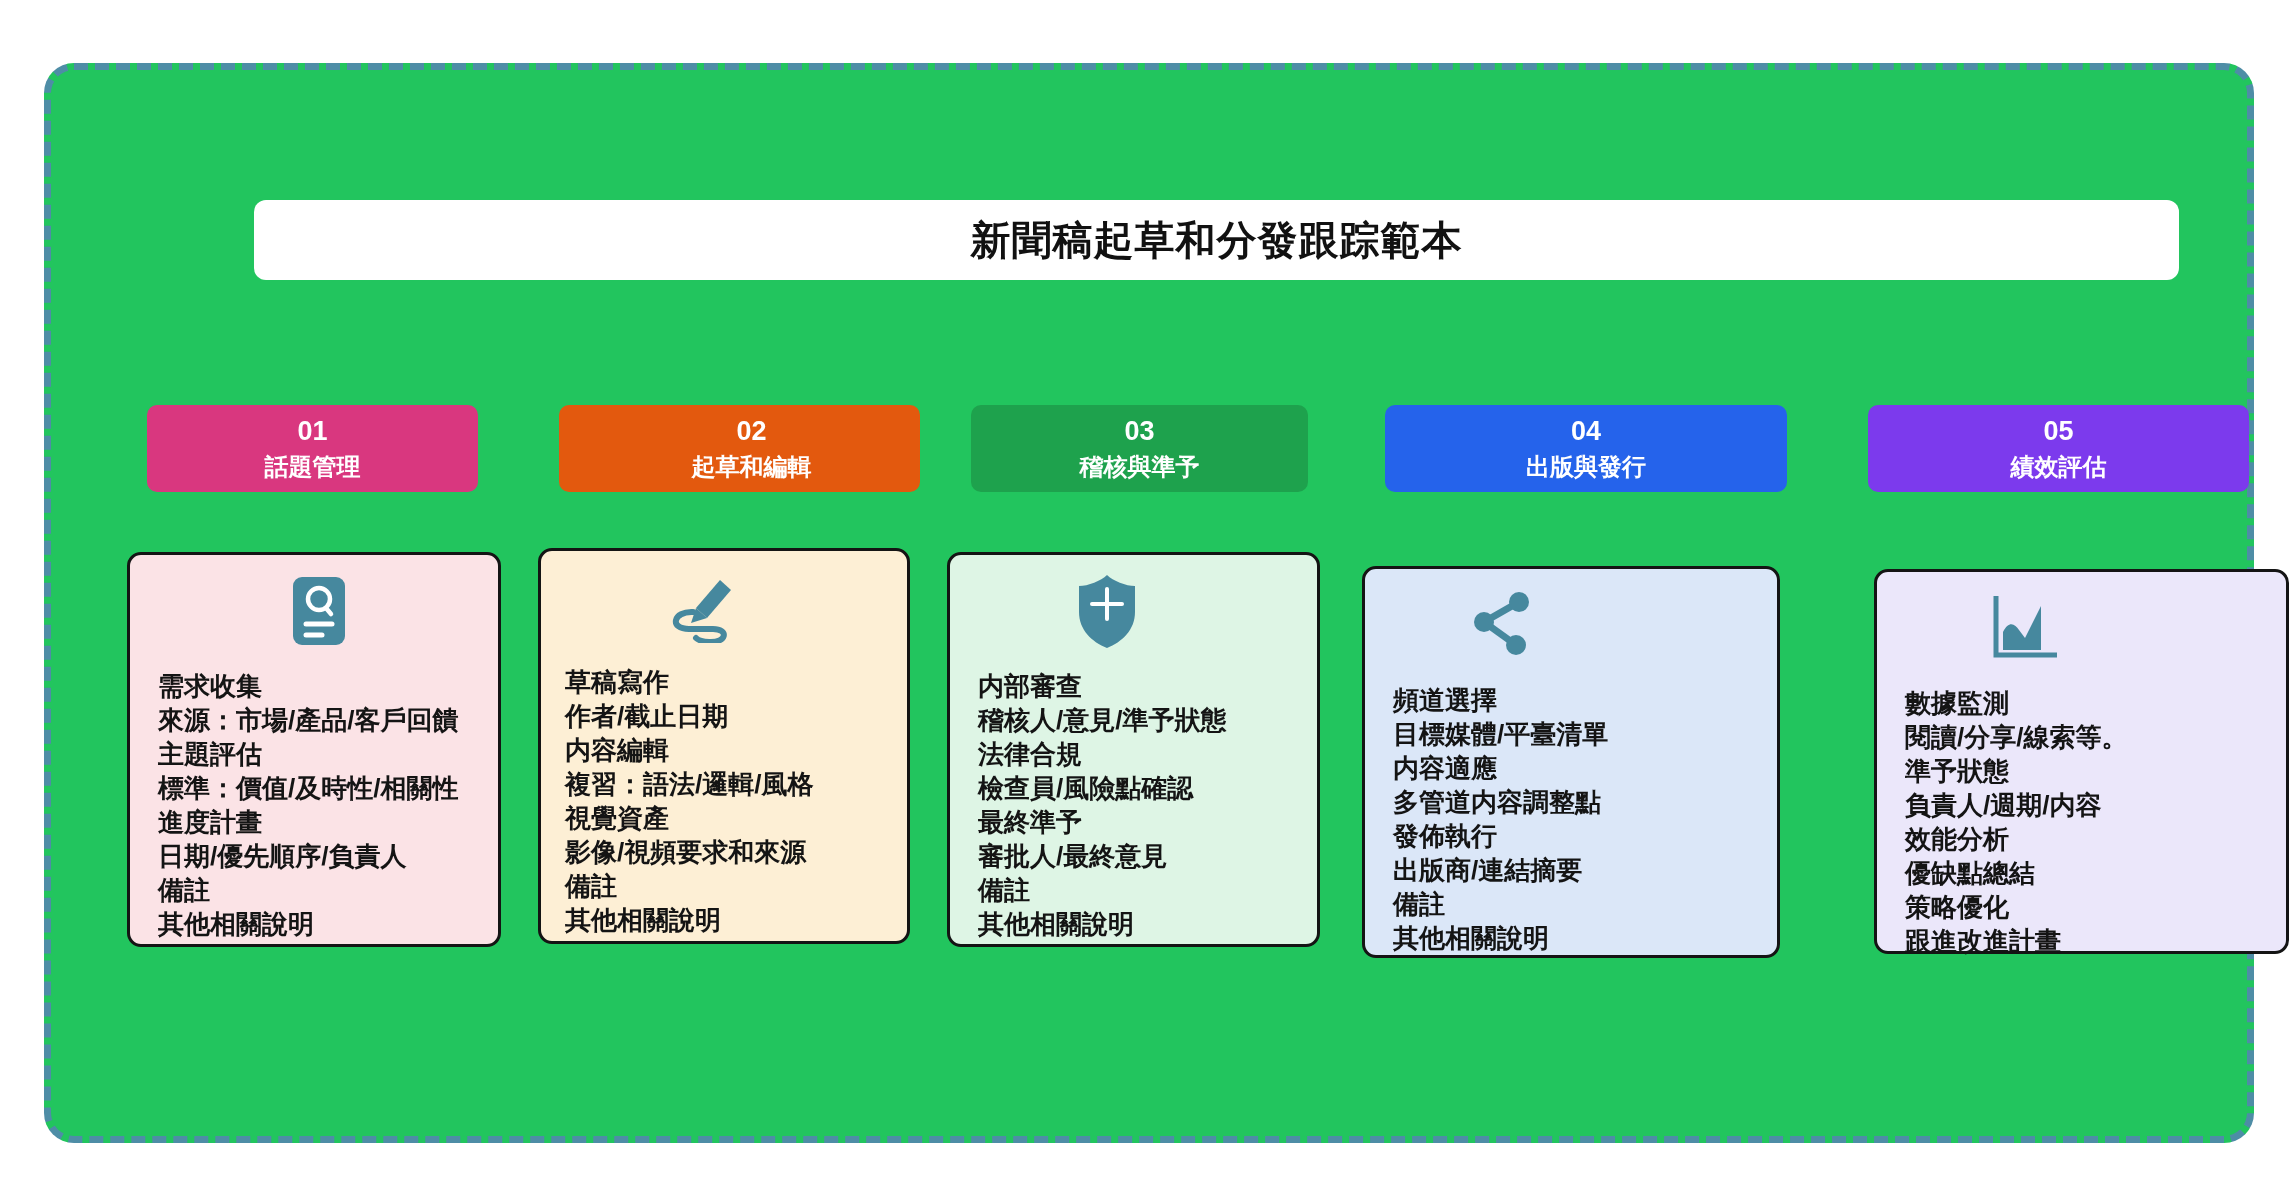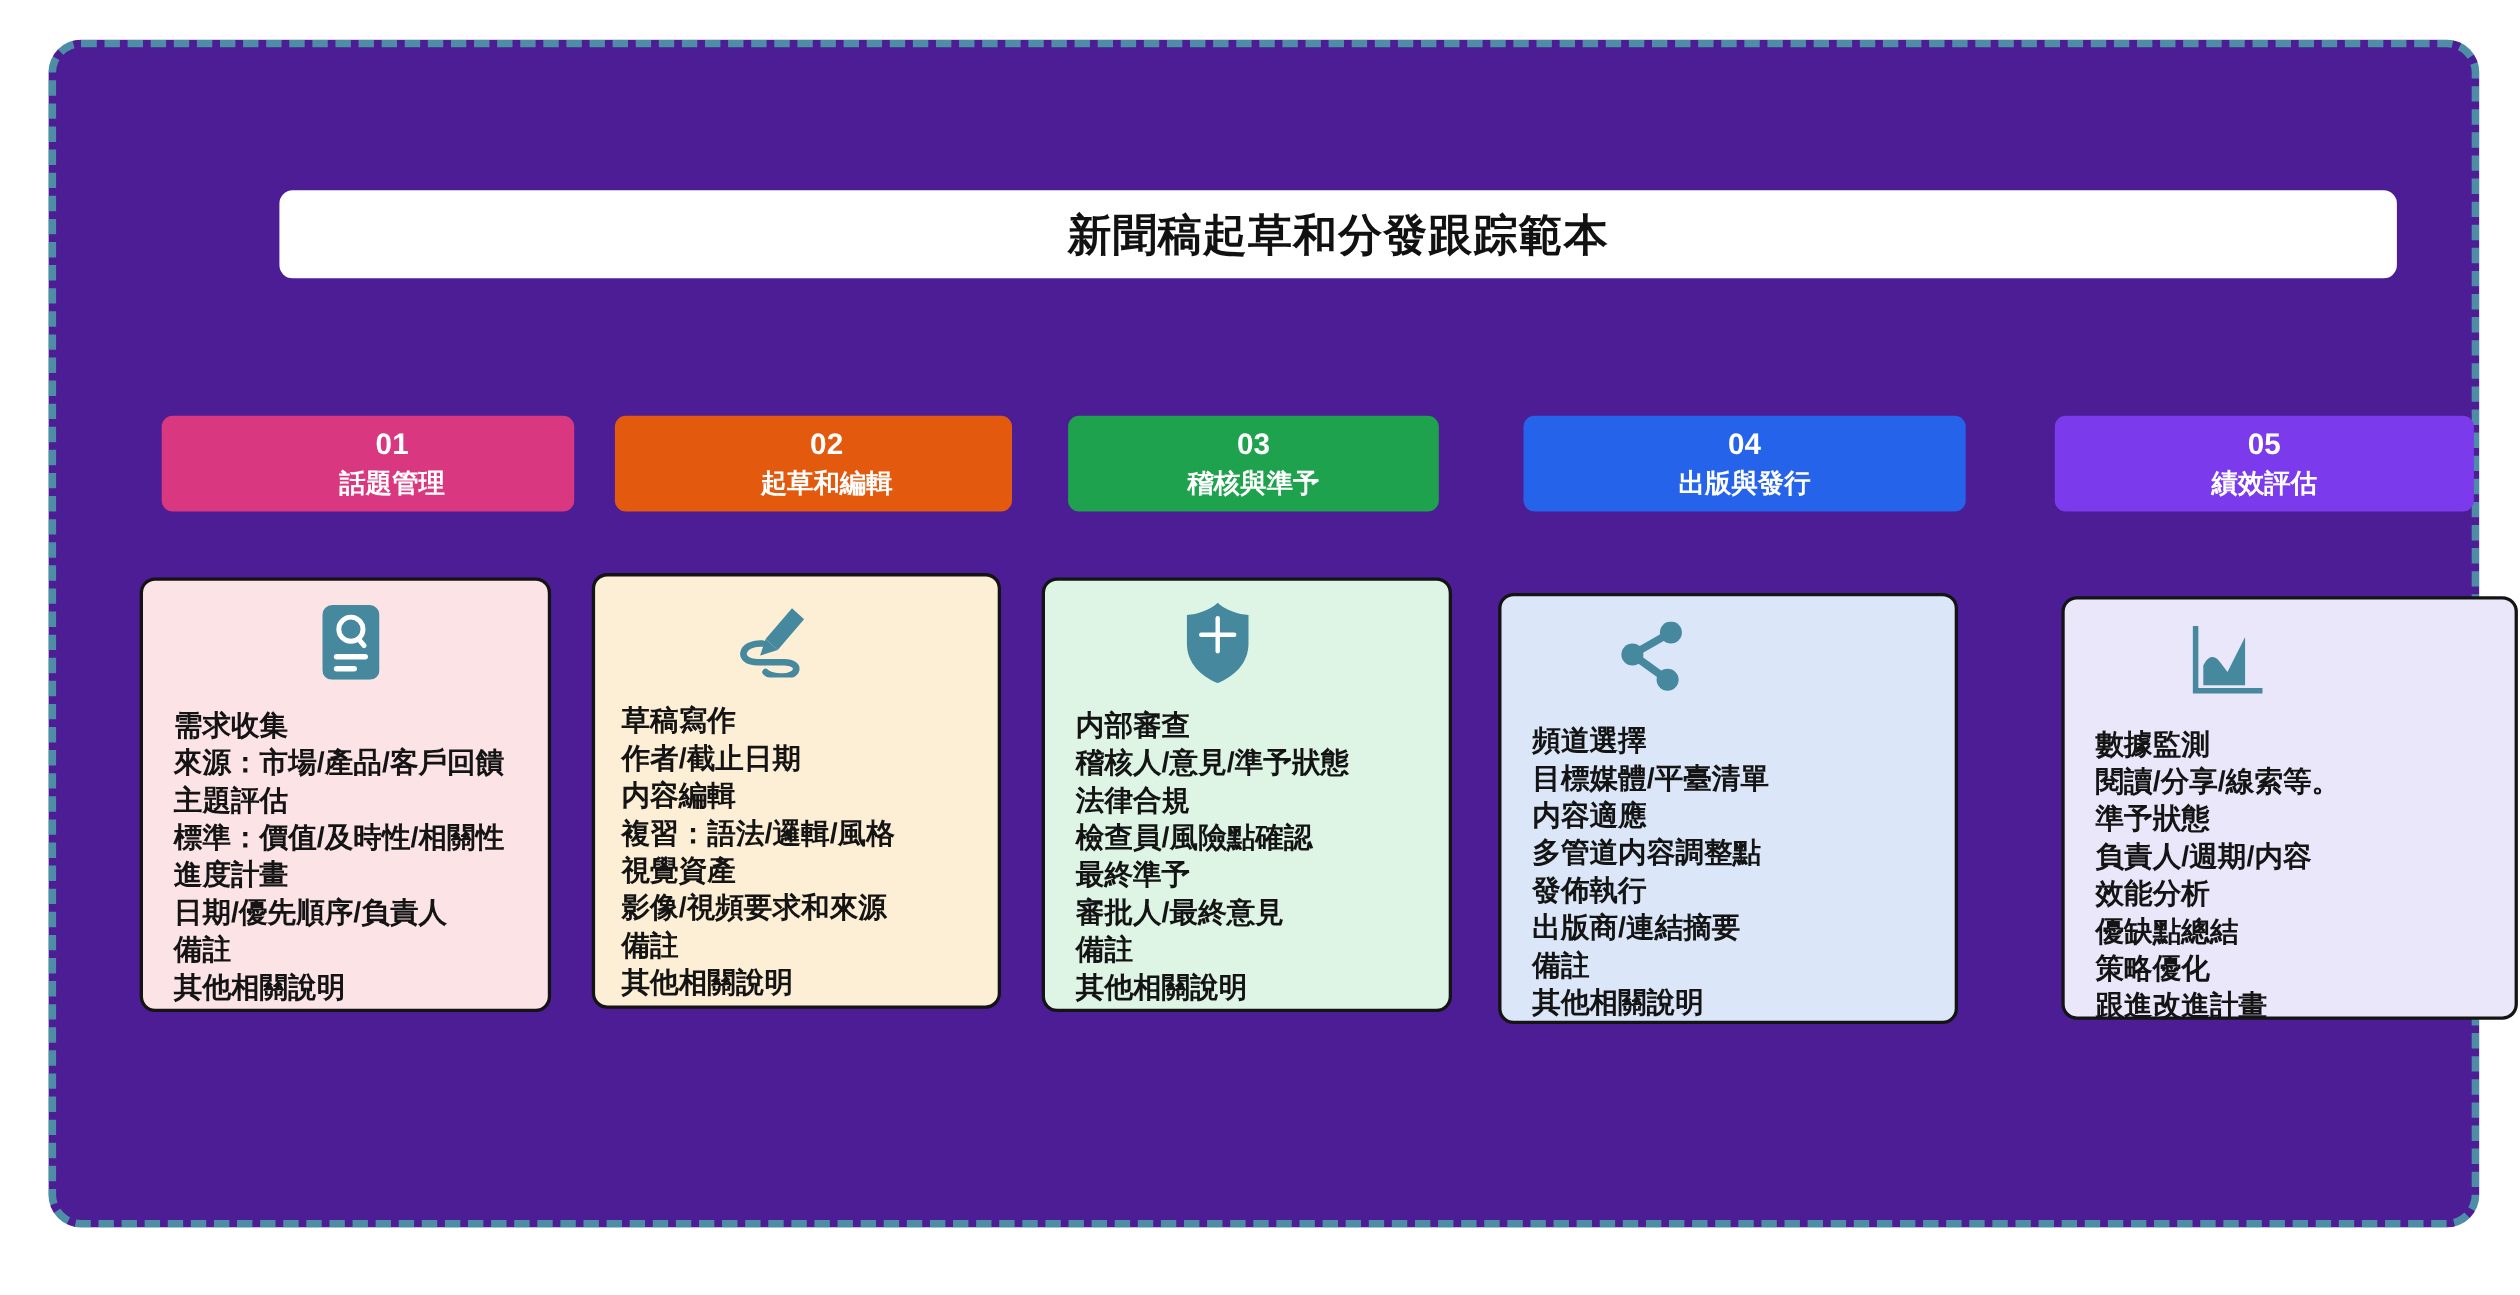--- a/index.html
+++ b/index.html
@@ -1,20 +1,20 @@
 <!DOCTYPE html>
 <html><head>
 <meta charset="utf-8">
 <style>
   html,body{margin:0;padding:0;background:#ffffff;}
   .page{position:relative;width:2291px;height:1177px;background:#ffffff;overflow:hidden;
         font-family:"Liberation Sans","DejaVu Sans",sans-serif;}
   
-  .board{position:absolute;left:44px;top:36px;width:2210px;height:1080px;box-sizing:border-box;
-         background:#4c1d95;border:7px dashed #4e8da6;border-radius:30px;}
+  .board{position:absolute;left:44px;top:63px;width:2210px;height:1080px;box-sizing:border-box;
+         background:#22c55e;border:7px dashed #4e8da6;border-radius:30px;}
   
   .title-bar{position:absolute;left:203px;top:130px;width:1925px;height:80px;background:#ffffff;
              border-radius:12px;display:flex;align-items:center;justify-content:center;}
   .title-bar h1{margin:0;font-size:40px;font-weight:700;color:#111;letter-spacing:1px;}
   
   .badge{position:absolute;top:335px;height:87px;border-radius:10px;color:#ffffff;
          display:flex;flex-direction:column;align-items:center;justify-content:center;
          font-weight:700;text-align:center;}
   .badge .num{font-size:27px;line-height:36px;}
   .badge .lbl{font-size:24px;line-height:36px;}
@@ -42,21 +42,21 @@
 </head>
 <body>
 
 <div class="page">
   <div class="board">
 
     <div class="title-bar">
       <h1>新聞稿起草和分發跟踪範本</h1>
     </div>
 
-    <div class="badge badge1" style="background-color: rgb(217, 55, 127); padding-left: 44px;">
+    <div class="badge badge1" style="background-color: rgb(217, 55, 127);">
       <div class="num">01</div>
       <div class="lbl">話題管理</div>
     </div>
     <div class="badge badge2" style="background-color: rgb(227, 89, 14); padding-left: 24px;">
       <div class="num">02</div>
       <div class="lbl">起草和編輯</div>
     </div>
     <div class="badge badge3" style="background-color: rgb(30, 162, 77);">
       <div class="num">03</div>
       <div class="lbl">稽核與準予</div>

